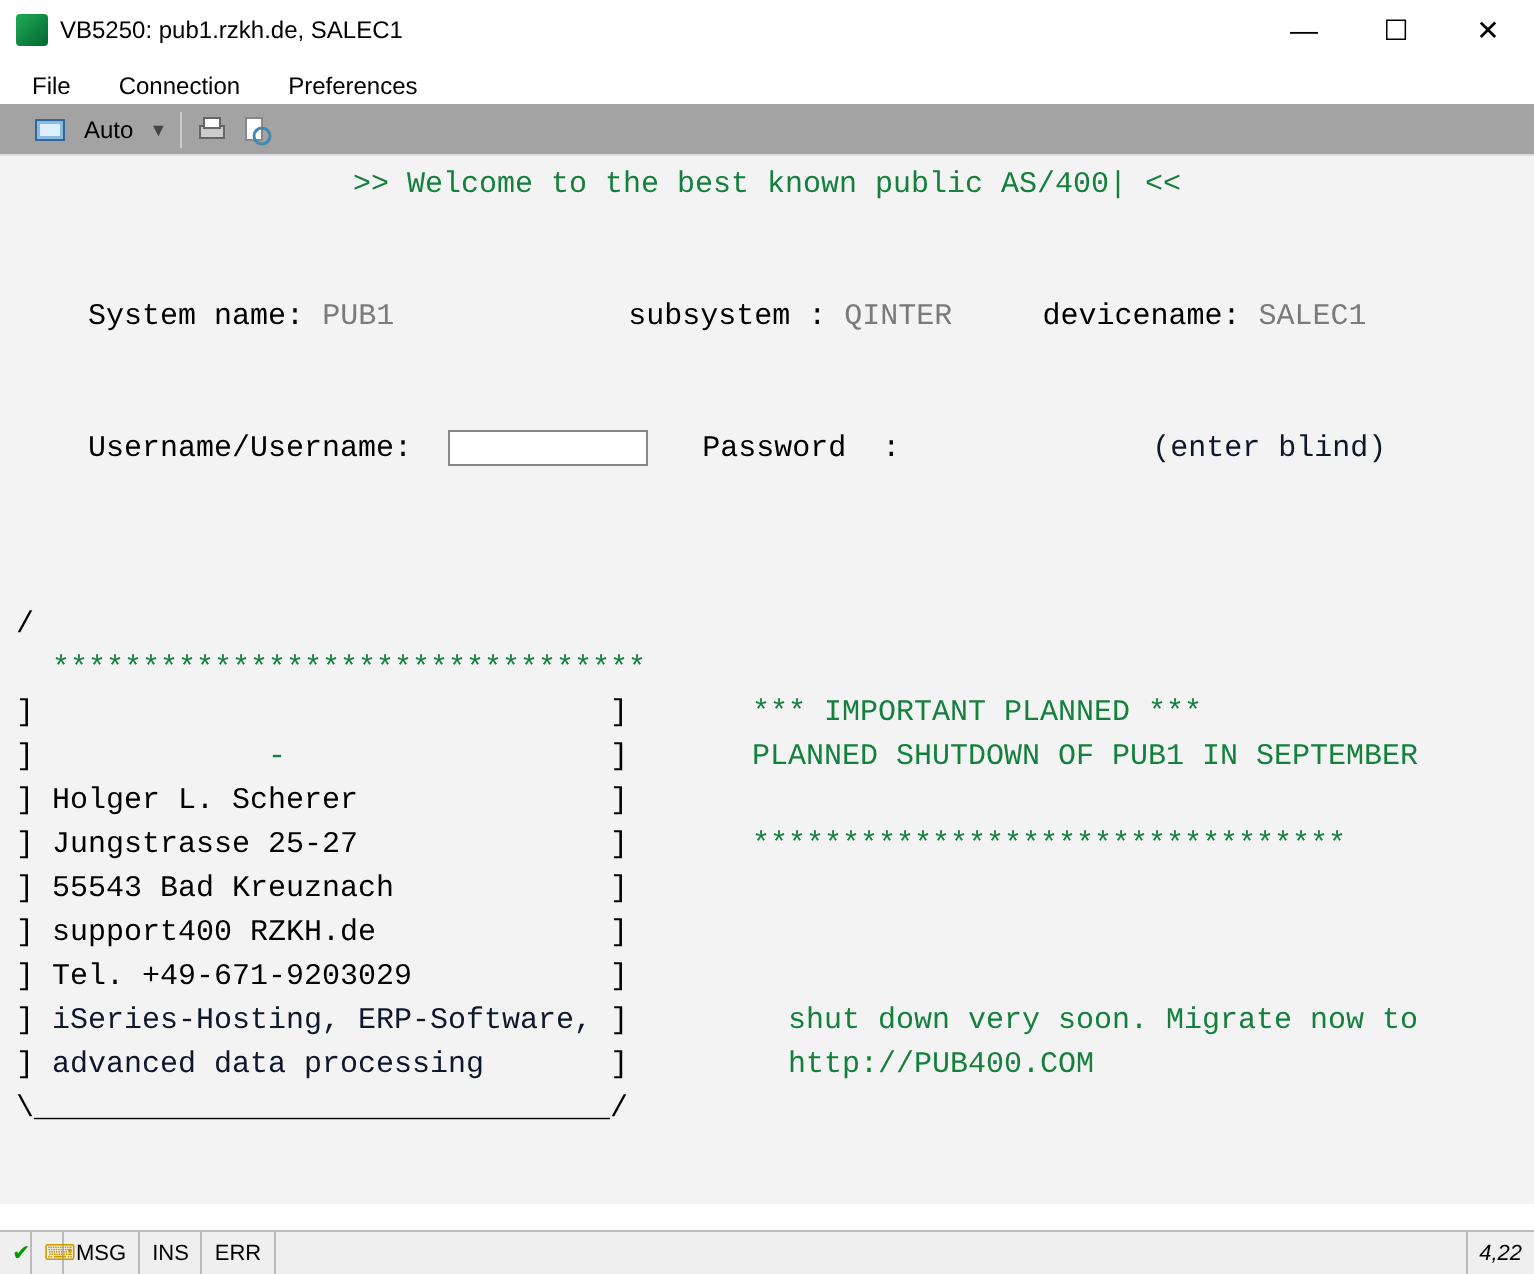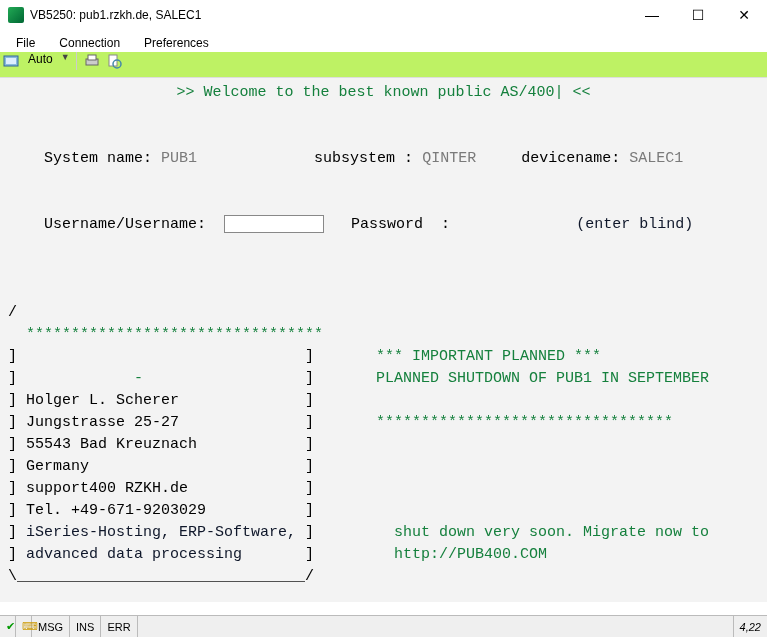--- a/index.html
+++ b/index.html
@@ -4,21 +4,21 @@
 <style>
 * { box-sizing: border-box; margin: 0; padding: 0; }
 body { font-family: "Segoe UI", Tahoma, sans-serif; font-size: 12px; background: #fff; width: 767px; height: 637px; overflow: hidden; }
 .titlebar { height: 30px; display: flex; align-items: center; padding: 0 0 0 8px; background: #fff; }
 .titlebar .app-icon { width: 16px; height: 16px; background: linear-gradient(135deg,#2a5,#063); margin-right: 6px; border-radius: 2px; }
 .titlebar .title { flex: 1; font-size: 12px; color: #000; }
 .win-btns { display: flex; }
 .win-btn { width: 46px; height: 30px; display: flex; align-items: center; justify-content: center; font-size: 14px; font-family: Arial; }
 .menubar { height: 22px; display: flex; align-items: flex-end; padding: 0 6px; gap: 4px; background: #fff; }
 .menu-item { padding: 2px 10px; font-size: 12px; }
-.toolbar { height: 26px; display: flex; align-items: flex-start; padding: 0 2px; gap: 4px; background: #bef264; border-bottom: 1px solid #ddd; }
+.toolbar { height: 26px; display: flex; align-items: center; padding: 0 16px; gap: 4px; background: #a3a3a3; border-bottom: 1px solid #ddd; }
 .tb-icon { width: 18px; height: 18px; display: flex; align-items: center; justify-content: center; }
 .tb-sep { width: 1px; height: 18px; background: #ccc; margin: 0 2px; }
 .terminal { background: #f3f3f3; font-family: "Courier New", monospace; font-size: 15px; line-height: 22px; padding: 4px 8px 0 8px; height: 524px; position: relative; color: #000; }
 .c-blue { color: #15803d; }
 .c-red { color: #e00000; }
 .c-cyan { color: #0f172a; }
 .c-gray { color: #7a7a7a; }
 .line { white-space: pre; }
 .inputbox { display: inline-block; width: 100px; height: 18px; border: 1px solid #888; background: #fff; vertical-align: middle; }
 .statusbar { position: absolute; bottom: 0; left: 0; right: 0; height: 22px; display: flex; align-items: stretch; border-top: 1px solid #bbb; background: #efefef; font-size: 11px; }
@@ -109,24 +109,20 @@
       </div>
       <div class="term-row">
         <div class="left">] Jungstrasse 25-27              ]</div>
         <div class="right c-blue">  *********************************</div>
       </div>
       <div class="term-row">
         <div class="left">] 55543 Bad Kreuznach            ]</div>
         <div class="right c-blue"></div>
       </div>
       <div class="term-row">
-        <div class="left">] Germany                        ]</div>
-        <div class="right c-blue"></div>
-      </div>
-      <div class="term-row">
         <div class="left">] support400 RZKH.de             ]</div>
         <div class="right c-blue"></div>
       </div>
       <div class="term-row">
         <div class="left">] Tel. +49-671-9203029           ]</div>
       </div>
       <div class="term-row">
         <div class="left">] <span class="c-cyan">iSeries-Hosting, ERP-Software,</span> ]</div>
         <div class="right c-blue">    shut down very soon. Migrate now to</div>
       </div>

